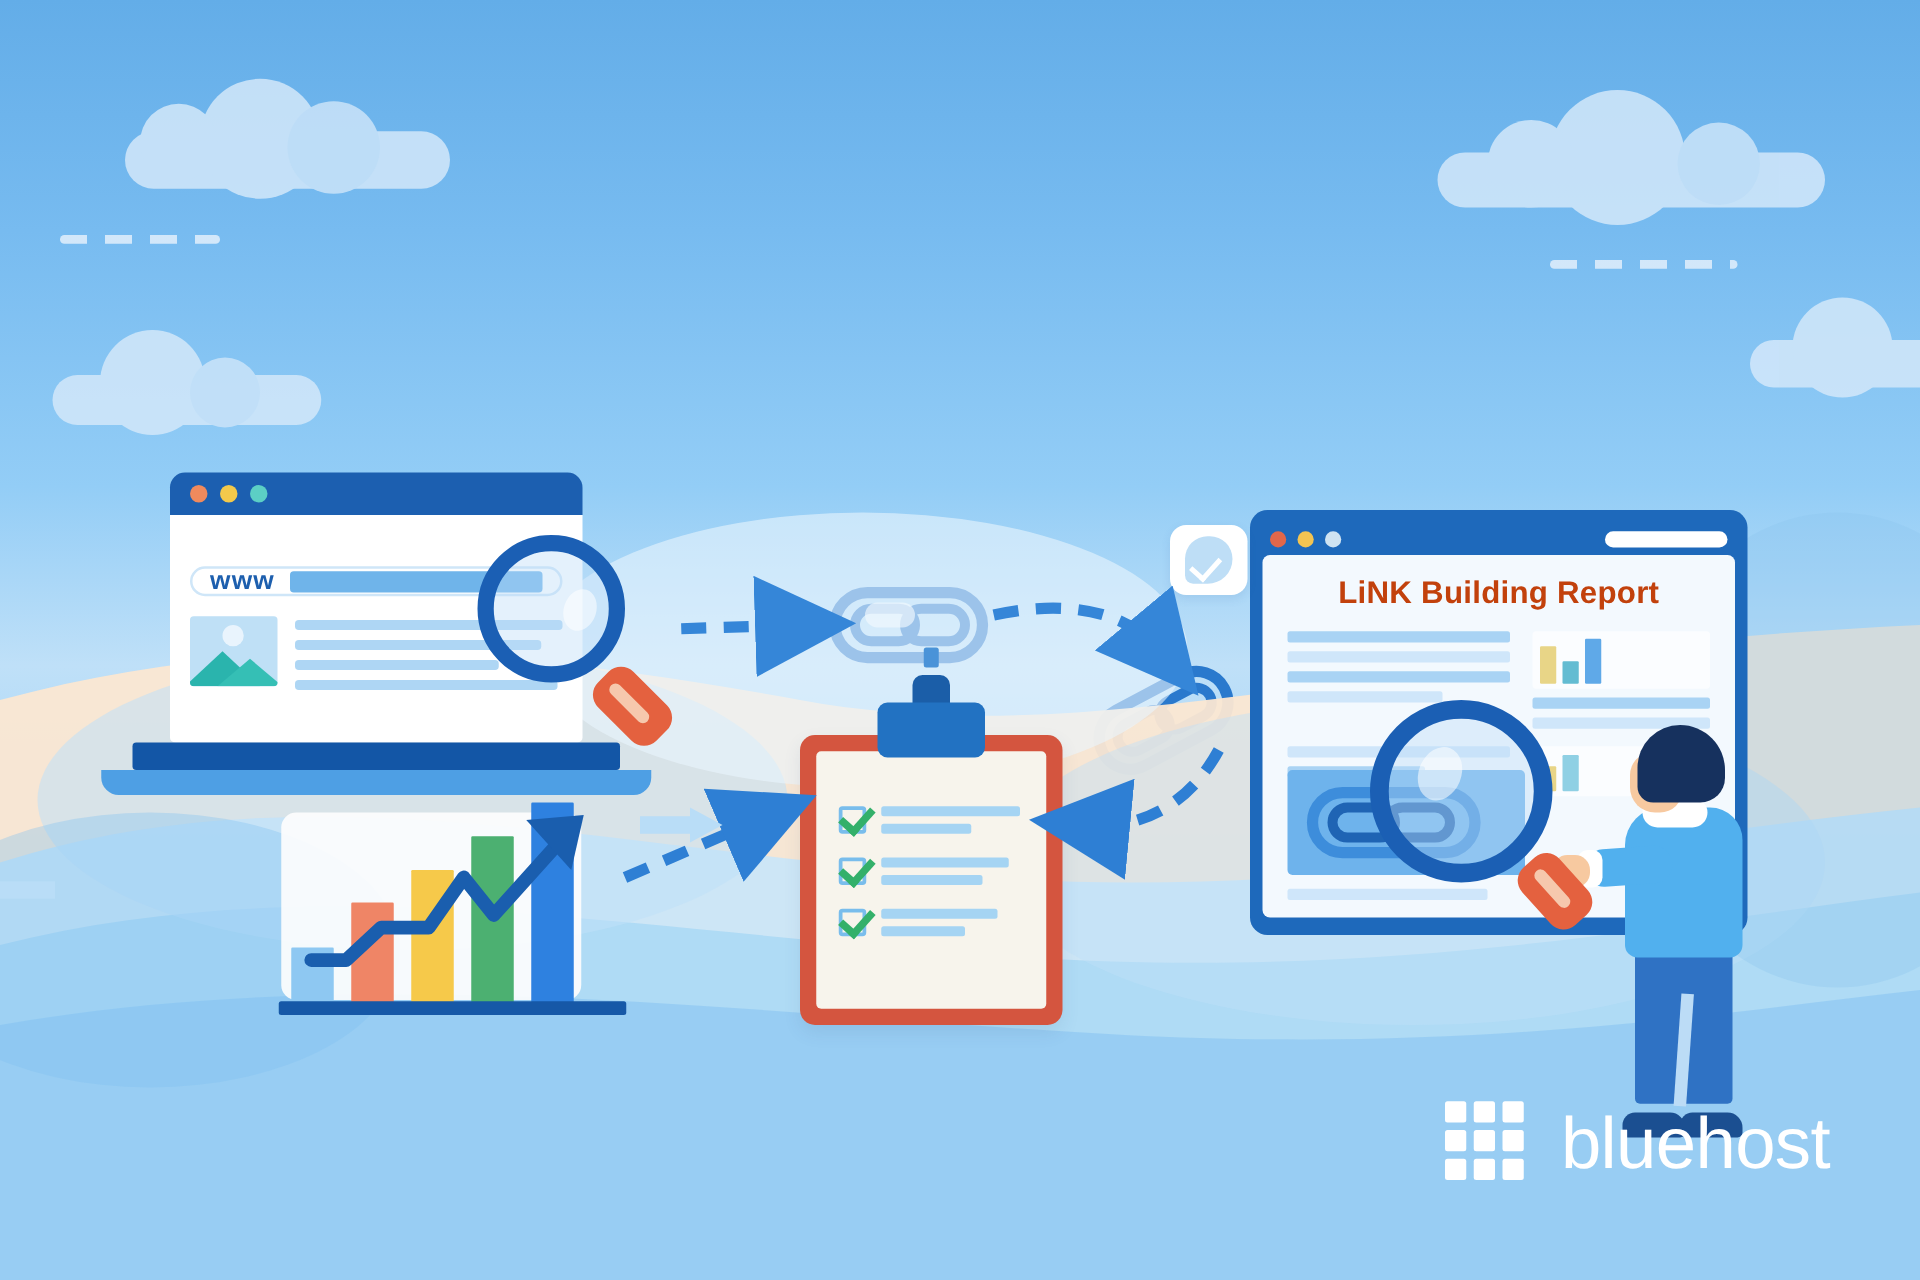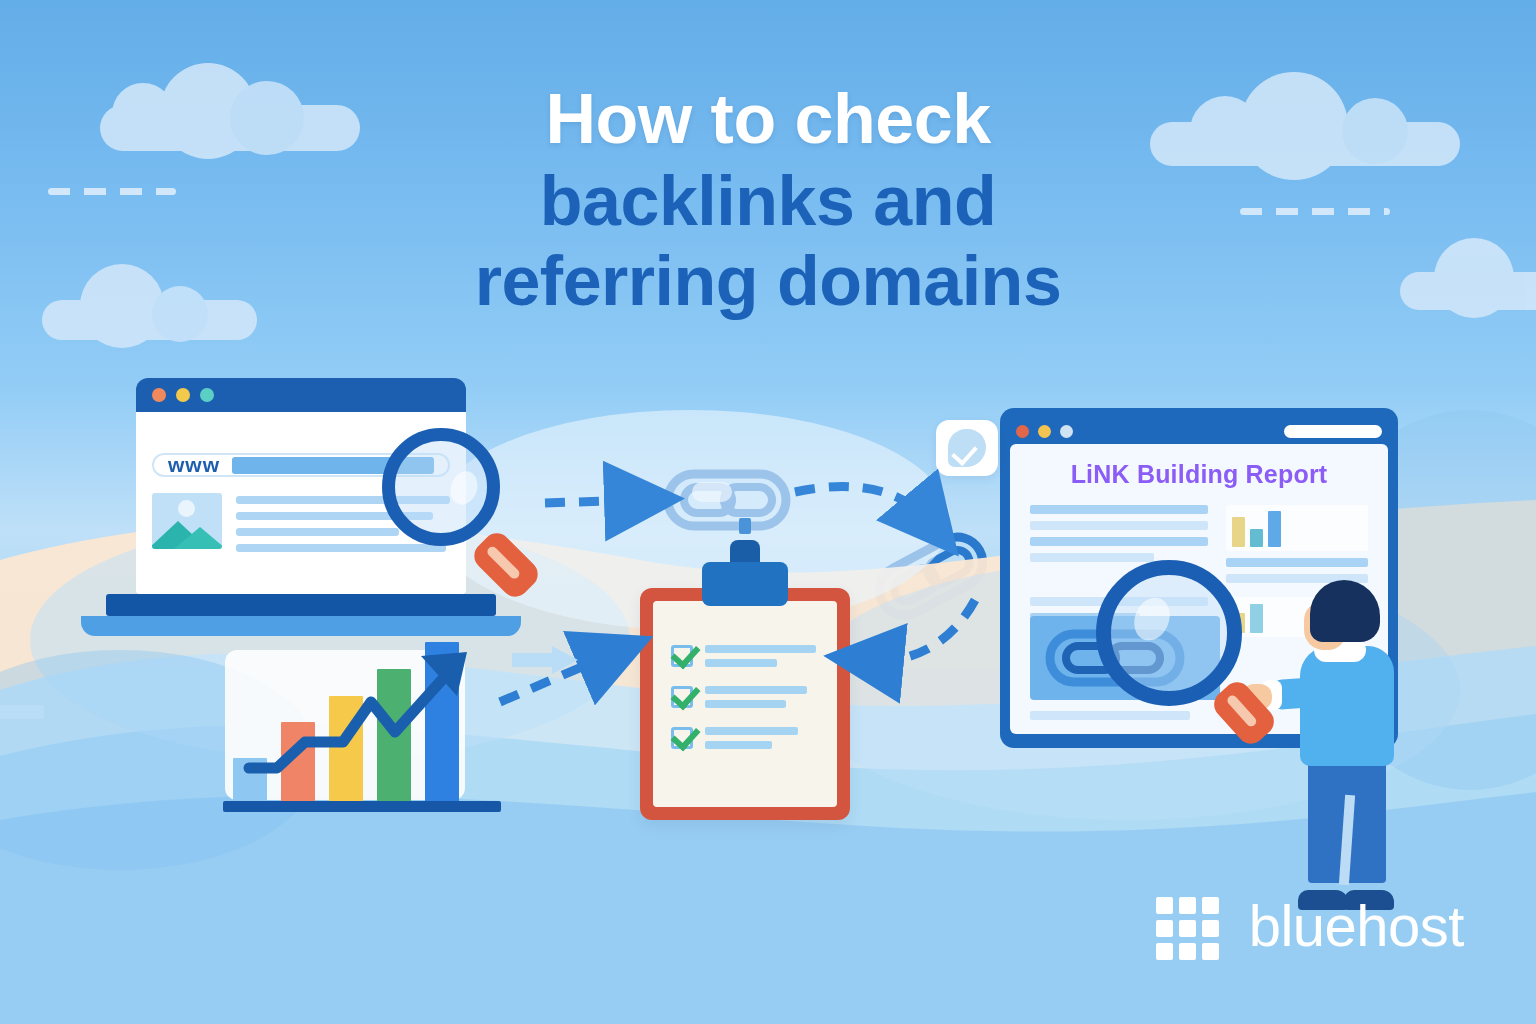--- a/index.html
+++ b/index.html
@@ -92,21 +92,21 @@
   
   .chain { position: absolute; }
 
   
   #report { position: absolute; left: 1000px; top: 408px; width: 398px; height: 340px; z-index: 21; }
   .rep-frame { width: 100%; height: 100%; background: #1e69bb; border-radius: 14px; padding: 10px; }
   .rep-bar { height: 26px; display: flex; align-items: center; gap: 9px; padding: 0 6px; }
   .rep-dot { width: 13px; height: 13px; border-radius: 50%; }
   .rep-pill { margin-left: auto; width: 98px; height: 13px; background: #fff; border-radius: 8px; }
   .rep-page { background: #f3f9fe; border-radius: 6px; height: calc(100% - 30px); padding: 16px 20px; position: relative; overflow: hidden; }
-  .rep-title { color: #8b5cf6; font-size: 25px; font-weight: bold; text-align: center; letter-spacing: .2px; }
+  .rep-title { color: #c2410c; font-size: 25px; font-weight: bold; text-align: center; letter-spacing: .2px; }
   .rep-cols { display: flex; gap: 18px; margin-top: 16px; }
   .rep-left { flex: 1.25; display: flex; flex-direction: column; gap: 7px; }
   .rep-right { flex: 1; display: flex; flex-direction: column; gap: 7px; }
   .rep-ln { height: 9px; background: #a9d3f4; border-radius: 2px; }
   .rep-ln.lt { background: #cfe6fa; }
   .mini-chart { display: flex; align-items: flex-end; gap: 5px; height: 46px; background: #fbfdff; padding: 4px 6px; border-radius: 3px; }
   .mini-bar { width: 13px; border-radius: 1px; }
   .rep-linkcard { position: absolute; left: 20px; bottom: 34px; width: 190px; height: 84px; background: #6eb3ec; border-radius: 4px; }
 
   .vbadge { position: absolute; left: -64px; top: 12px; width: 62px; height: 56px; background: #fff; border-radius: 13px; display:flex; align-items:center; justify-content:center; box-shadow: 0 3px 8px rgba(60,110,170,.12); }
@@ -121,21 +121,21 @@
   .p-collar { position: absolute; left: 32px; top: 58px; width: 52px; height: 24px; background: #ffffff; border-radius: 14px; }
   .p-torso { position: absolute; left: 18px; top: 66px; width: 94px; height: 120px; background: #51b0ee; border-radius: 30px 26px 10px 10px; }
   .p-arm { position: absolute; left: -14px; top: 98px; width: 70px; height: 30px; background: #51b0ee; border-radius: 18px; transform: rotate(-4deg); }
   .p-cuff { position: absolute; left: -20px; top: 100px; width: 20px; height: 30px; background: #fff; border-radius: 8px; }
   .p-hand { position: absolute; left: -40px; top: 104px; width: 30px; height: 26px; background: #f7c9a0; border-radius: 12px; }
   .p-legs { position: absolute; left: 26px; top: 175px; width: 78px; height: 128px; background: #2f72c4; border-radius: 6px 10px 4px 4px; }
   .p-legsplit { position: absolute; left: 60px; top: 215px; width: 10px; height: 90px; background: #bcdcf6; transform: rotate(4deg); }
   .shoe { position: absolute; bottom: 0; width: 50px; height: 20px; background: #1b4f91; border-radius: 10px 12px 4px 4px; }
 
   
-  #logo { position: absolute; right: 72px; bottom: 64px; display: flex; align-items: flex-start; gap: 30px; z-index: 40; }
+  #logo { position: absolute; right: 72px; bottom: 80px; display: flex; align-items: flex-end; gap: 30px; z-index: 40; }
   .logo-grid { display: grid; grid-template-columns: repeat(3, 17px); grid-template-rows: repeat(3, 17px); gap: 6px; }
   .logo-grid i { display: block; background: #ffffff; border-radius: 2px; }
   .logo-text { color: #ffffff; font-size: 58px; letter-spacing: -0.5px; line-height: 1; }
 
   
   svg.arrows { position: absolute; inset: 0; width: 1536px; height: 1024px; z-index: 25; pointer-events: none; }
 </style>
 </head>
 <body>
 
@@ -173,25 +173,20 @@
   <div class="dash-line" style="left:1240px; top:208px; width:150px;"></div>
 
   <div class="cloud" style="left:1400px; top:272px; width:200px; height:38px;">
     <span style="position:absolute;left:34px;top:-34px;width:80px;height:80px;background:#d3e8fa;border-radius:50%;"></span>
   </div>
 
   <div class="cloud" style="left:168px; top:862px; width:84px; height:18px; opacity:.55;">
     <span style="position:absolute;left:20px;top:-14px;width:34px;height:30px;background:#e5f2fd;border-radius:50%;"></span>
   </div>
 
-  <div class="title-wrap">
-    <div class="t-line t1">How to check</div>
-    <div class="t-line t2">backlinks and</div>
-    <div class="t-line t3">referring domains</div>
-  </div>
 
   <svg class="arrows" viewBox="0 0 1536 1024">
     <defs>
       <marker id="ah" markerWidth="9" markerHeight="9" refX="4" refY="4.5" orient="auto">
         <path d="M0,0 L9,4.5 L0,9 Z" fill="#3586d8"></path>
       </marker>
       <marker id="ah2" markerWidth="9" markerHeight="9" refX="4" refY="4.5" orient="auto">
         <path d="M0,0 L9,4.5 L0,9 Z" fill="#2e7fd4"></path>
       </marker>
     </defs>

